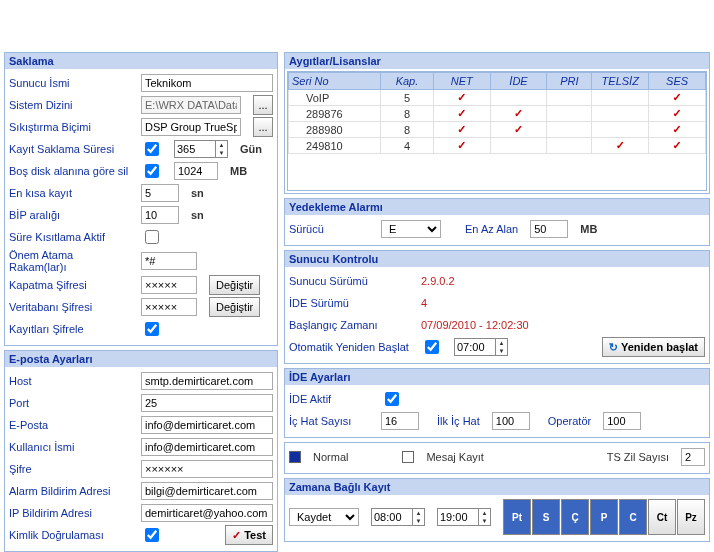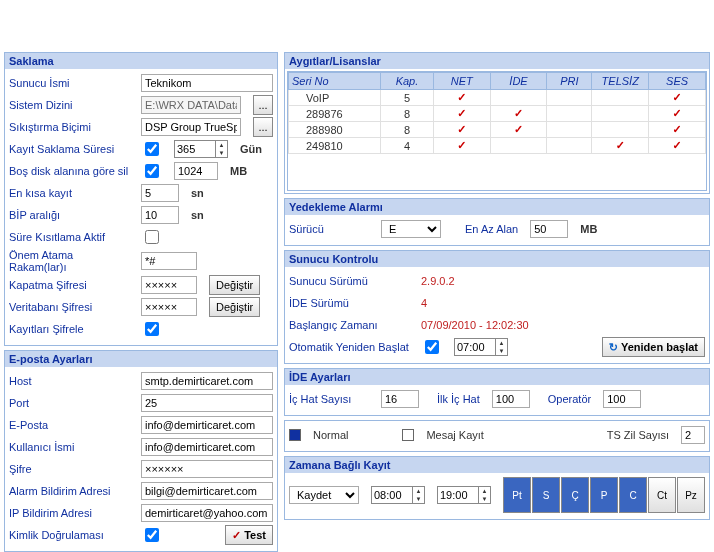--- a/index.html
+++ b/index.html
@@ -112,20 +112,21 @@
     width: 22px;
     height: 36px;
     border: 1px solid #888;
     background: linear-gradient(#fff,#e0e0e0);
     font-size: 10px;
     cursor: pointer;
     padding:13px;
     display:inline-flex;
     align-items:center;
     justify-content:center;
+    font-weight:bold;
   }
   .daybtn.on {
     background: #3a66c0;
     color: #fff;
   }
   .spinner {
     display:inline-flex;
     border:1px solid #888;
     height:18px;
   }
@@ -363,20 +364,24 @@
             <span class="refresh-ico">↻</span>
             <span>Yeniden başlat</span>
           </button>
         </div>
       </div>
     </div>
 
     <div class="panel">
       <div class="panel-header">İDE Ayarları</div>
       <div class="panel-body">
+        <div class="row">
+          <span class="label label-sm">İDE Aktif</span>
+          <input type="checkbox" checked="" style="">
+        </div>
         <div class="row">
           <span class="label label-sm">İç Hat Sayısı</span>
           <input type="text" class="w40" value="16" style="">
           <span class="label label-auto" style="margin-left:6px">İlk İç Hat</span>
           <input type="text" class="w40" value="100" style="">
           <span class="label label-auto" style="margin-left:6px">Operatör</span>
           <input type="text" class="w40" value="100" style="">
         </div>
       </div>
     </div>

